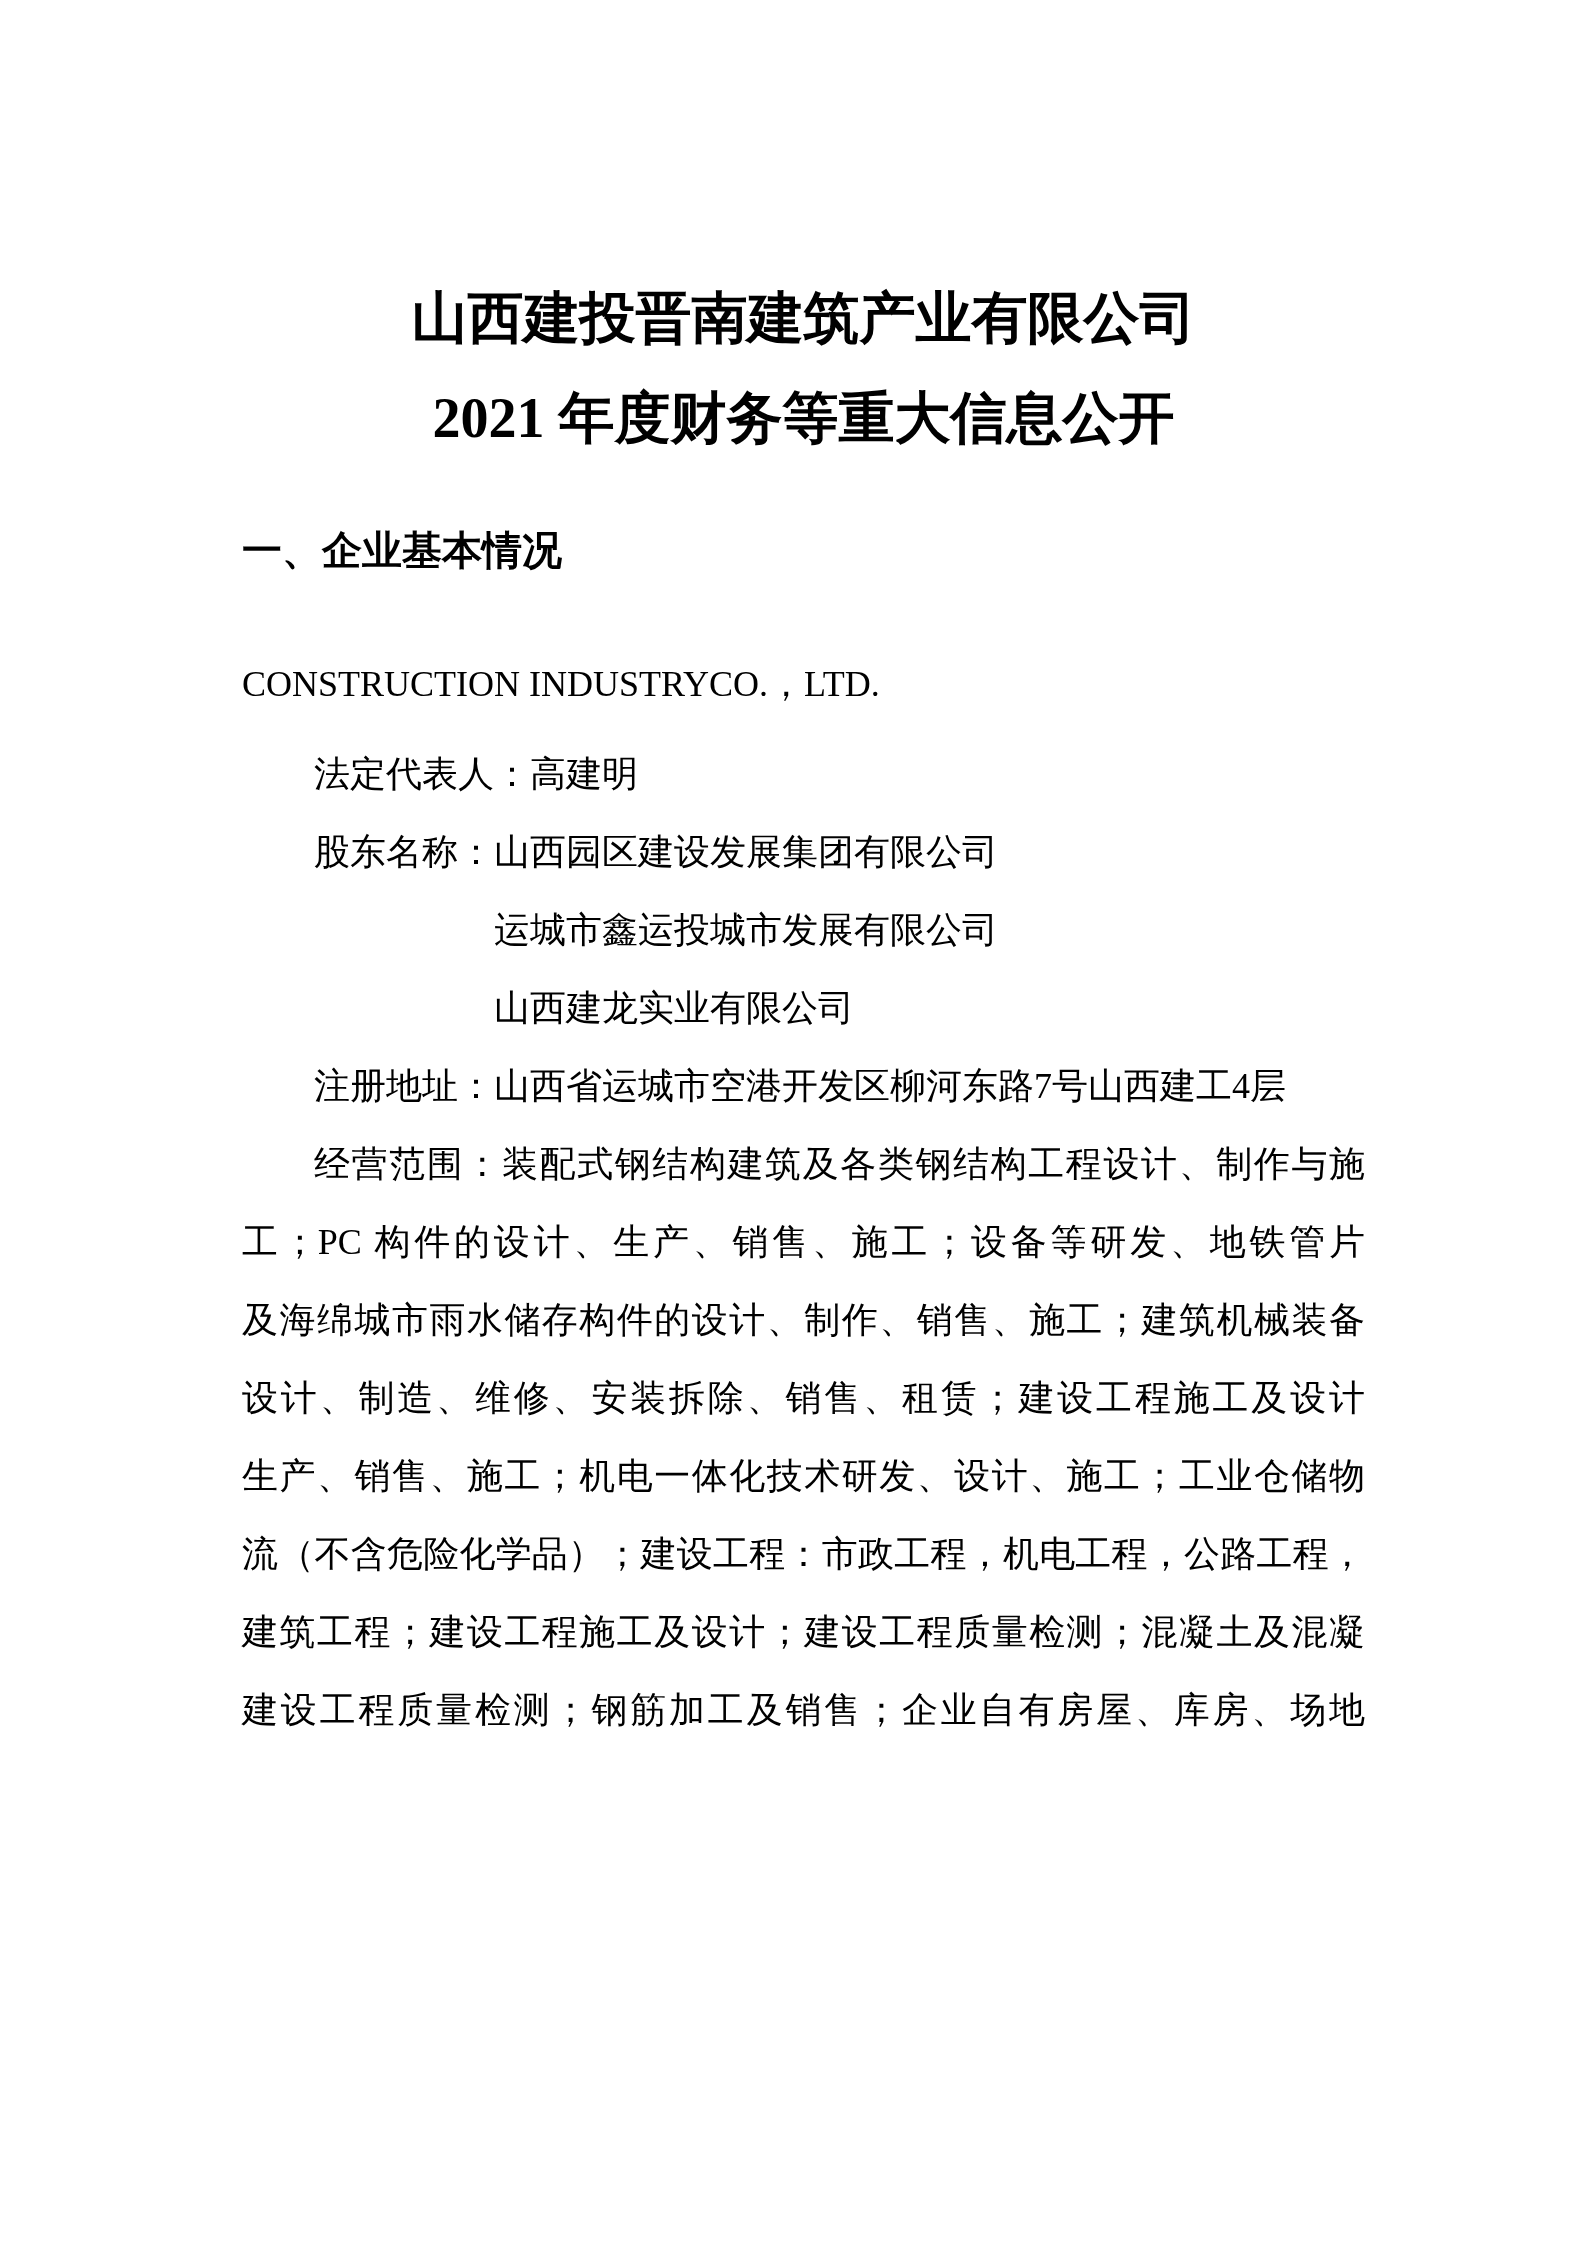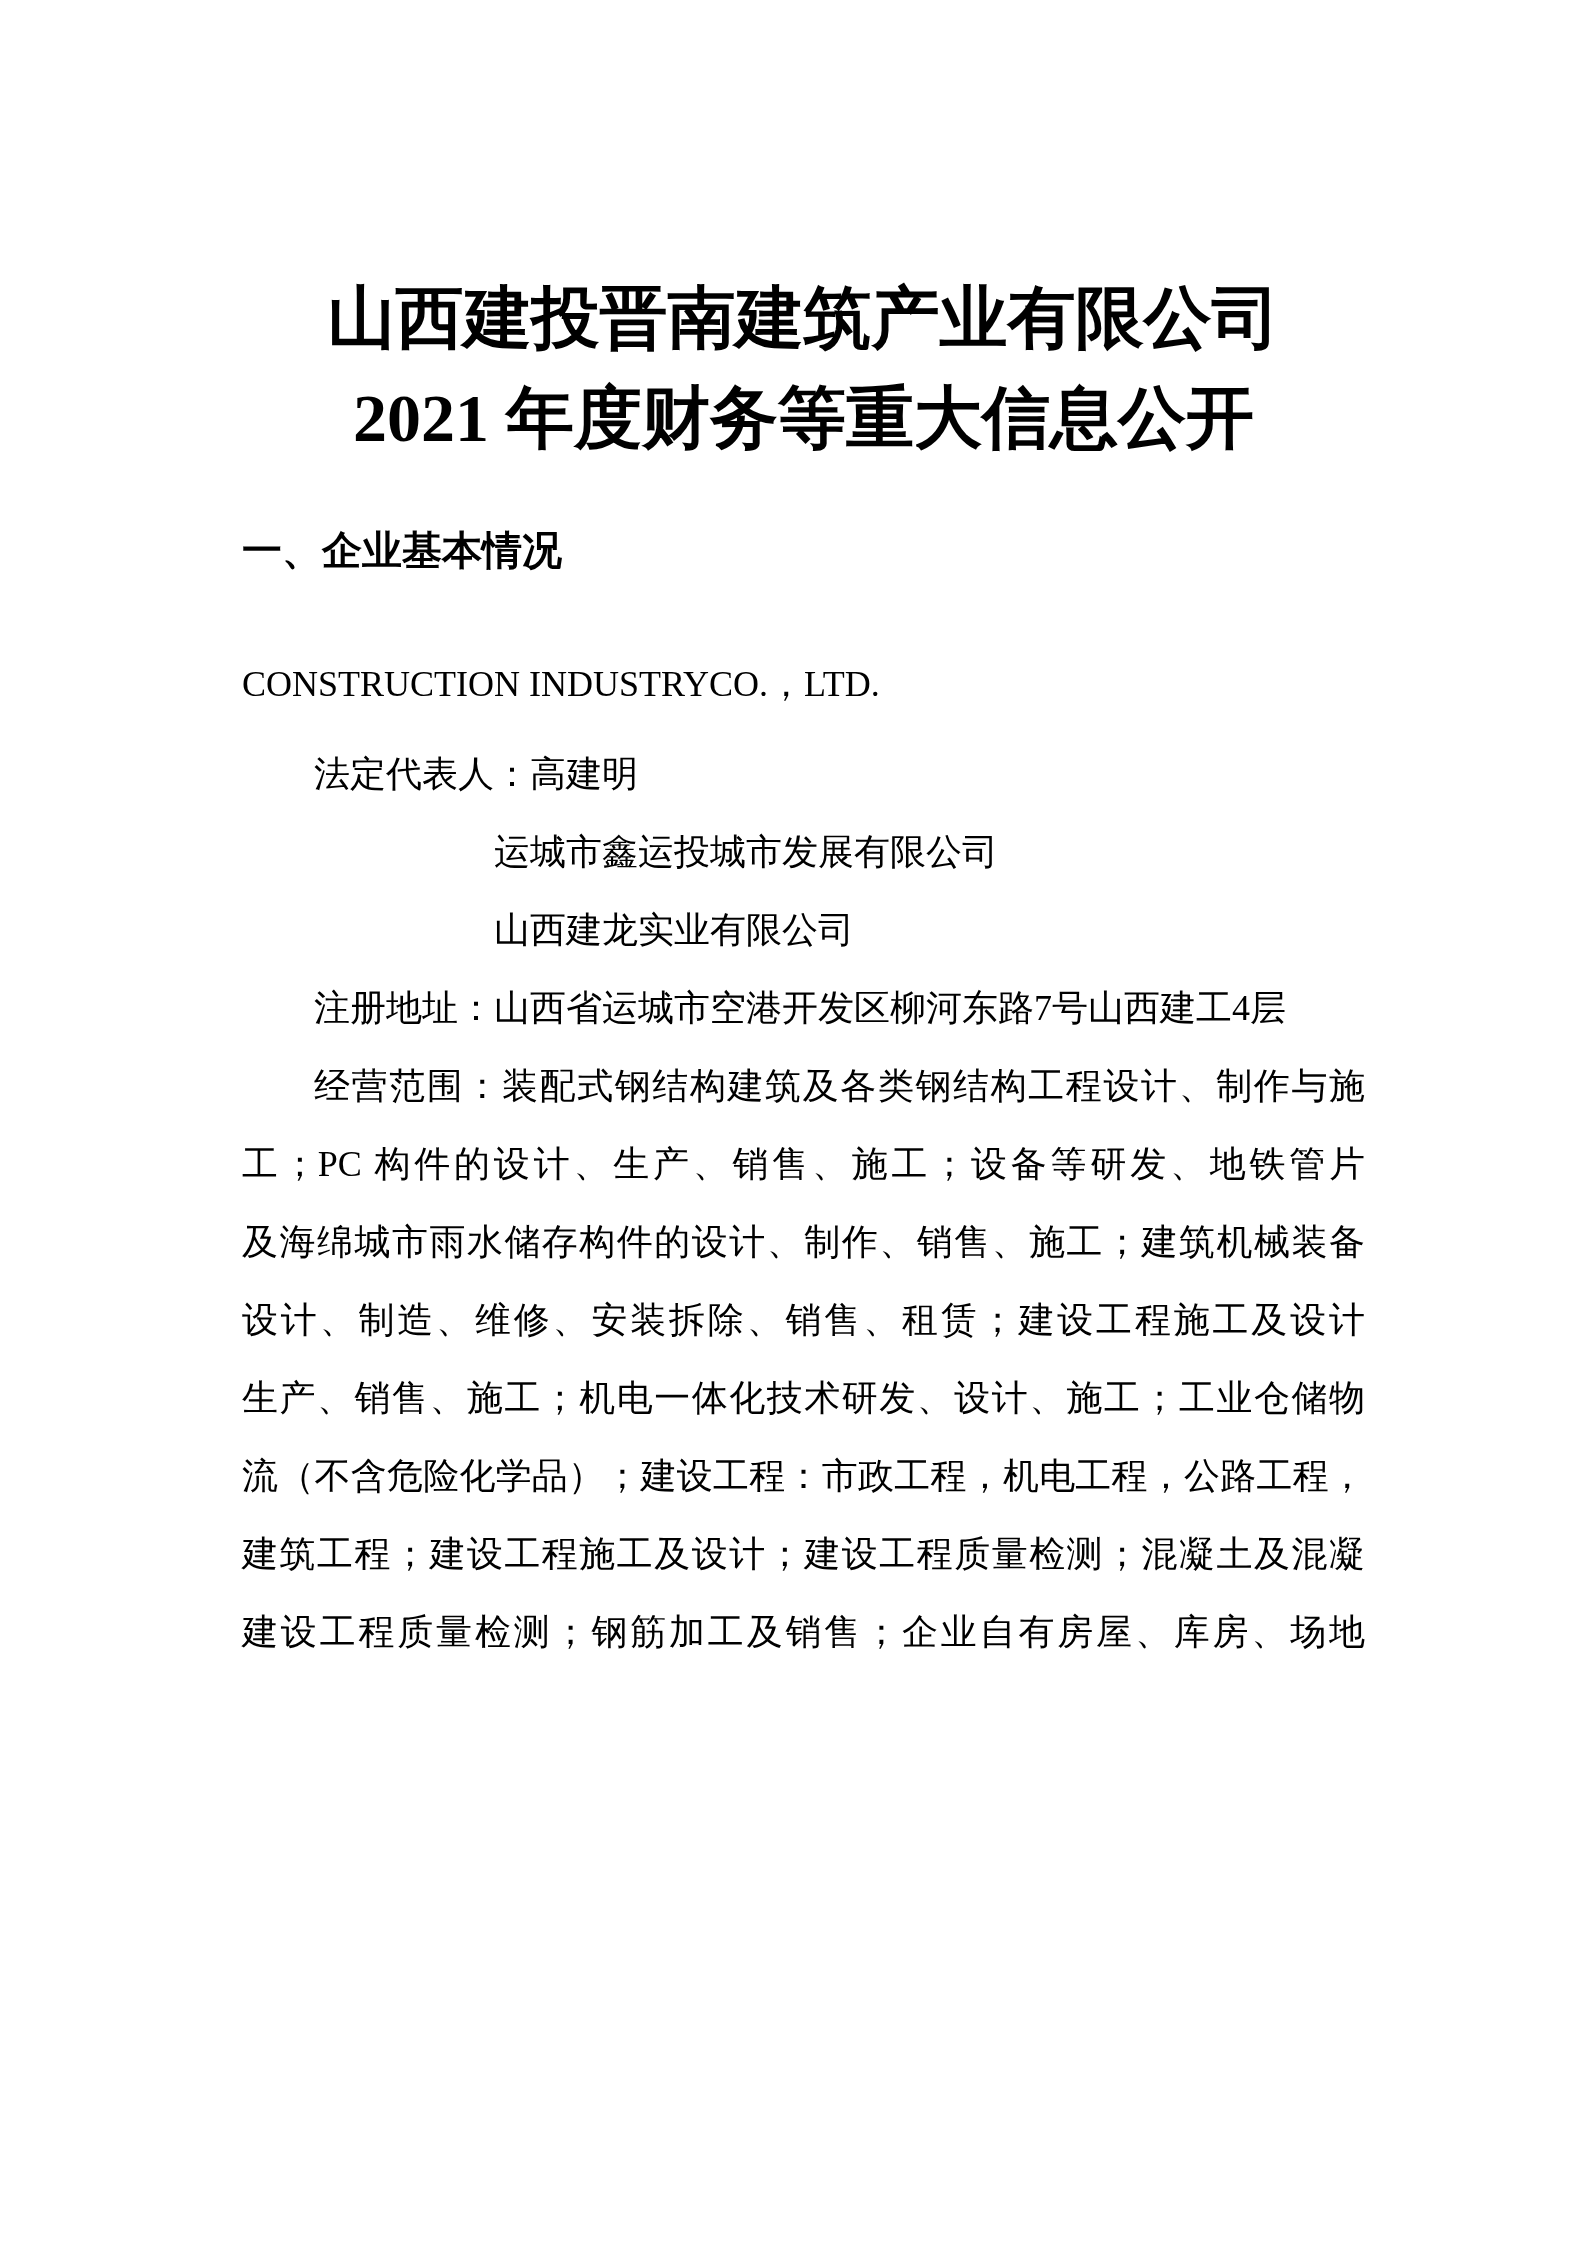--- a/index.html
+++ b/index.html
@@ -16,21 +16,21 @@
   .content {
     position: absolute;
     left: 242px;
     top: 0;
     width: 1123px;
   }
   .doc-title {
     margin: 268px 0 0 0;
     text-align: center;
     font-weight: 700;
-    font-size: 68px;
+    font-size: 56px;
     line-height: 100px;
   }
   .doc-title .tline { display: block; }
   .section-heading {
     margin-top: 62px;
     font-family: "Liberation Sans", "DejaVu Sans", sans-serif;
     font-weight: 700;
     font-size: 40px;
     line-height: 40px;
   }
@@ -61,20 +61,21 @@
     <h1 class="doc-title">
       <span class="tline">山西建投晋南建筑产业有限公司</span>
       <span class="tline">2021 年度财务等重大信息公开</span>
     </h1>
 
     <div class="section-heading">一、企业基本情况</div>
 
     <div class="body-block">
       <div class="bline">CONSTRUCTION INDUSTRYCO.，LTD.</div>
       <div class="bline indent gap">法定代表人：高建明</div>
+      <div class="bline indent">股东名称：山西园区建设发展集团有限公司</div>
       <div class="bline hang">运城市鑫运投城市发展有限公司</div>
       <div class="bline hang">山西建龙实业有限公司</div>
       <div class="bline indent">注册地址：山西省运城市空港开发区柳河东路7号山西建工4层</div>
       <div class="bline indent justify">经营范围：装配式钢结构建筑及各类钢结构工程设计、制作与施</div>
       <div class="bline justify">工；PC 构件的设计、生产、销售、施工；设备等研发、地铁管片</div>
       <div class="bline justify">及海绵城市雨水储存构件的设计、制作、销售、施工；建筑机械装备</div>
       <div class="bline justify">设计、制造、维修、安装拆除、销售、租赁；建设工程施工及设计</div>
       <div class="bline justify">生产、销售、施工；机电一体化技术研发、设计、施工；工业仓储物</div>
       <div class="bline justify">流（不含危险化学品）；建设工程：市政工程，机电工程，公路工程，</div>
       <div class="bline justify">建筑工程；建设工程施工及设计；建设工程质量检测；混凝土及混凝</div>

